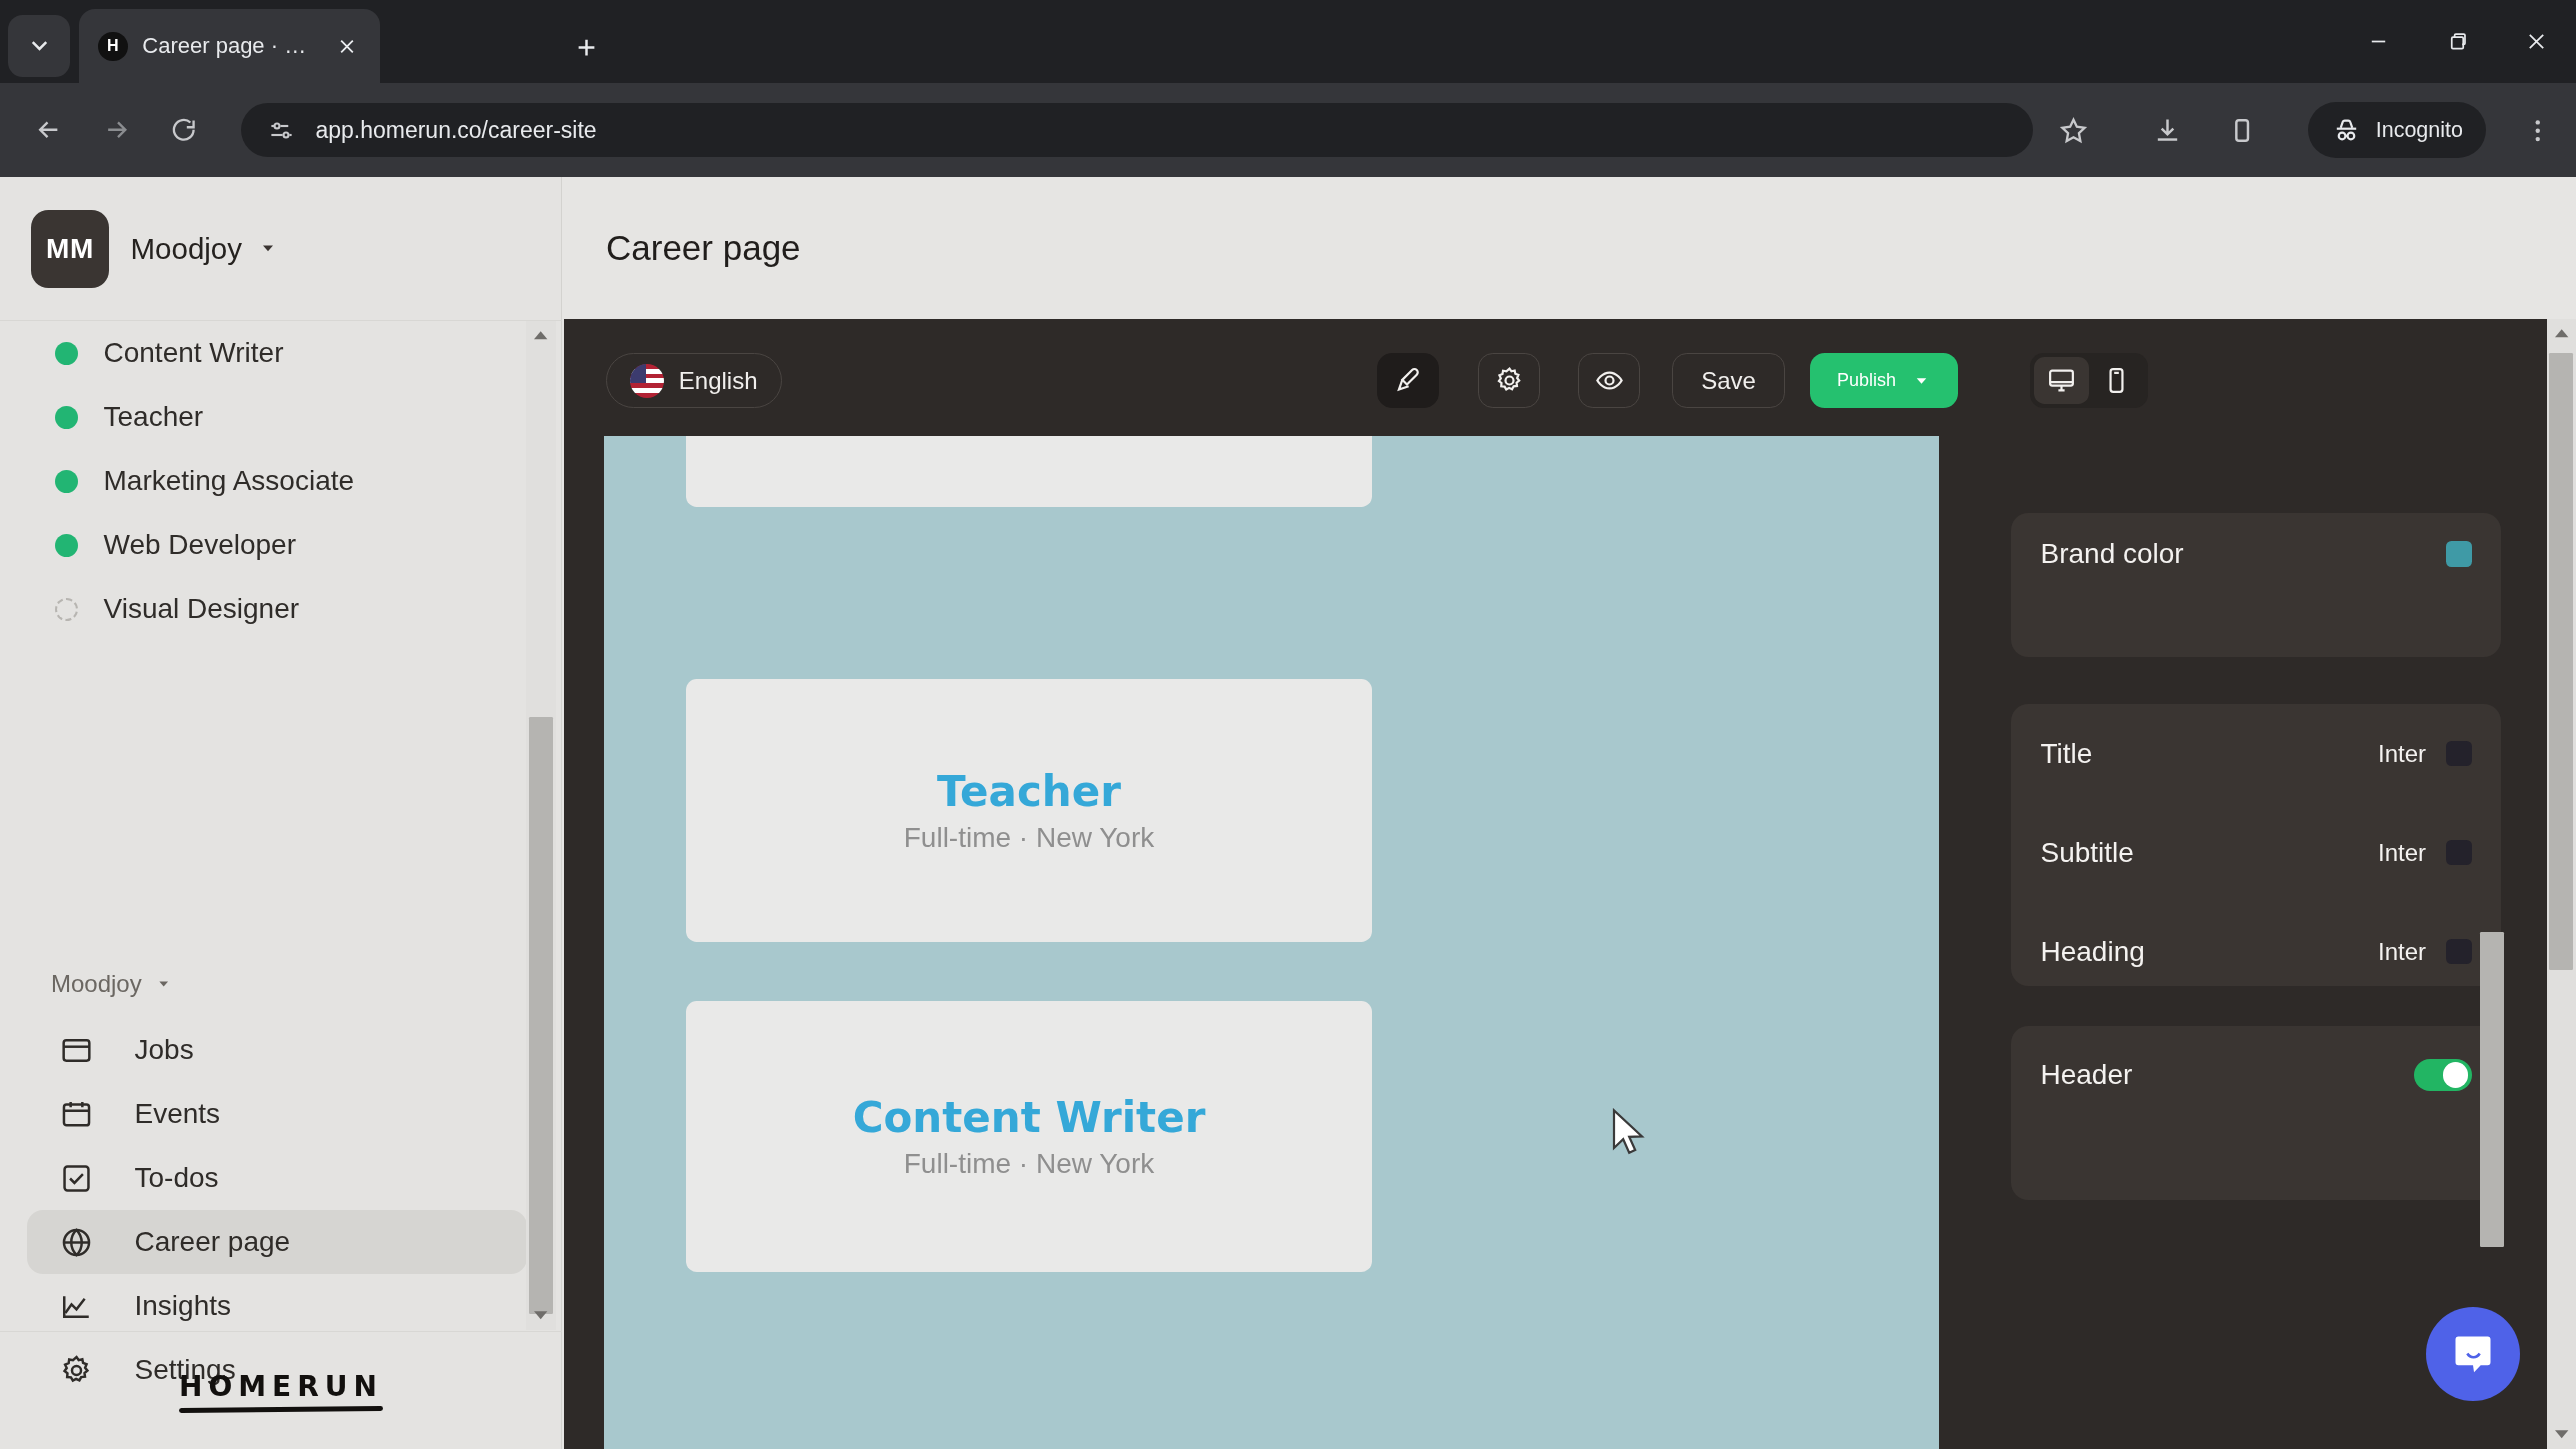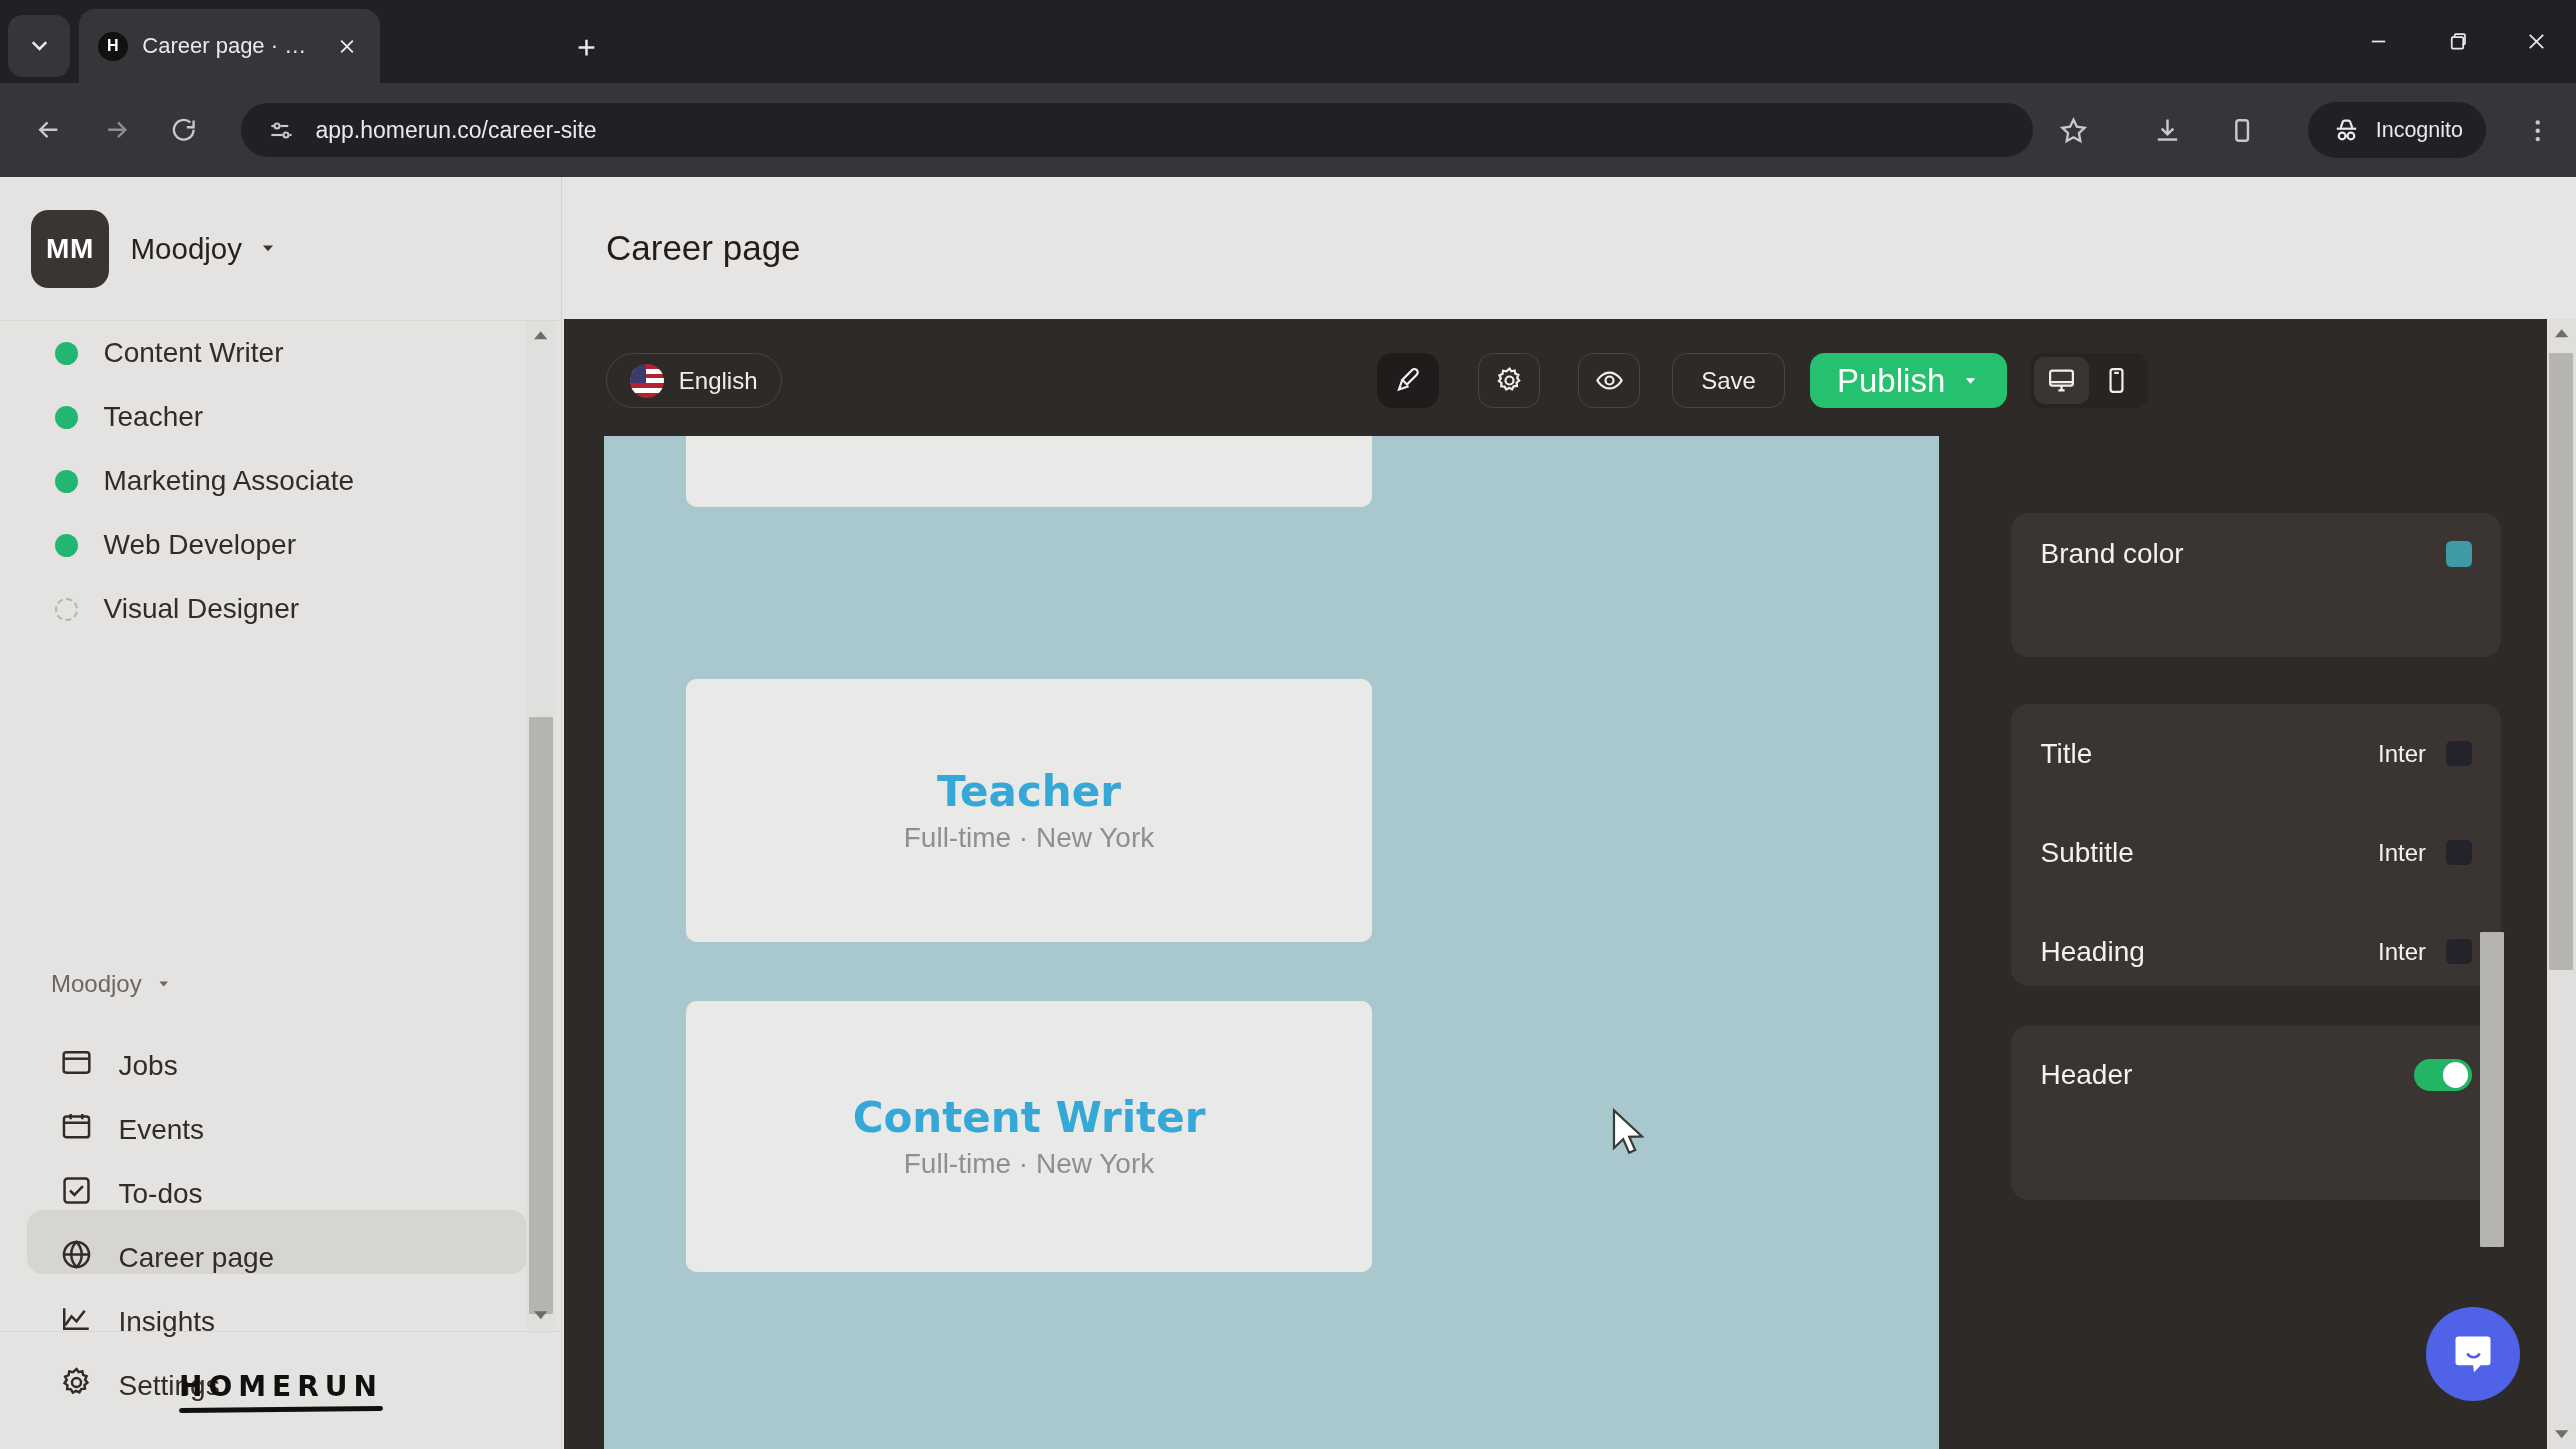--- a/index.html
+++ b/index.html
@@ -127,21 +127,21 @@
 
   .nav-group-label{
     position:absolute; left:51px; top:793px;
     font-size:24px; color:#6b6762; display:flex; align-items:center;
   }
   .nav-group-label svg{ width:17.4px;height:17.4px; margin-left:13.4px;}
 
   .navlist{ position:absolute; left:0; top:841px; width:562px; }
   .nav-item{
     height:64px; margin:0 35px 0 27px; border-radius:16px;
-    display:flex; align-items:flex-end; padding-left:29.5px;
+    display:flex; align-items:center; padding-left:29.5px;gap:16px;
   }
   .nav-item.active{ background:#d6d5d2; }
   .nav-icon{ width:39px;height:39px; flex:0 0 auto;
     display:flex;align-items:center;justify-content:center;}
   .nav-icon svg{ width:35px;height:35px;}
   .nav-label{ margin-left:23px; font-size:28px; color:#2f2c29;}
 
   .sidebar-footer{
     position:absolute; left:0; bottom:0; width:562px; height:118px;
     border-top:1.3px solid #d8d7d4;
@@ -221,21 +221,21 @@
     border:1.3px solid #4a4542; border-radius:14.8px;
     display:flex;align-items:center;justify-content:center;
     color:#f1efed; font-size:24px;
   }
   .tool-btn.filled{ background:#1f1c1b; border-color:#1f1c1b;}
   .tool-btn svg{ width:31px;height:31px;}
   .publish-btn{
     position:absolute; top:34px; height:55px;
     background:#25c16f; border-radius:14.8px;
     display:flex;align-items:center; padding:0 27px;
-    color:#fff; font-size:33px; font-weight:500;
+    color:#fff; font-size:18px; font-weight:500;
   }
   .publish-btn svg{ width:19px;height:19px; margin-left:16px;}
 
   
   .preview{
     position:absolute; left:40px; top:117px; width:1335px; bottom:0;
     background:#a8c8cd;
     overflow:hidden;
   }
   .jobcard{

